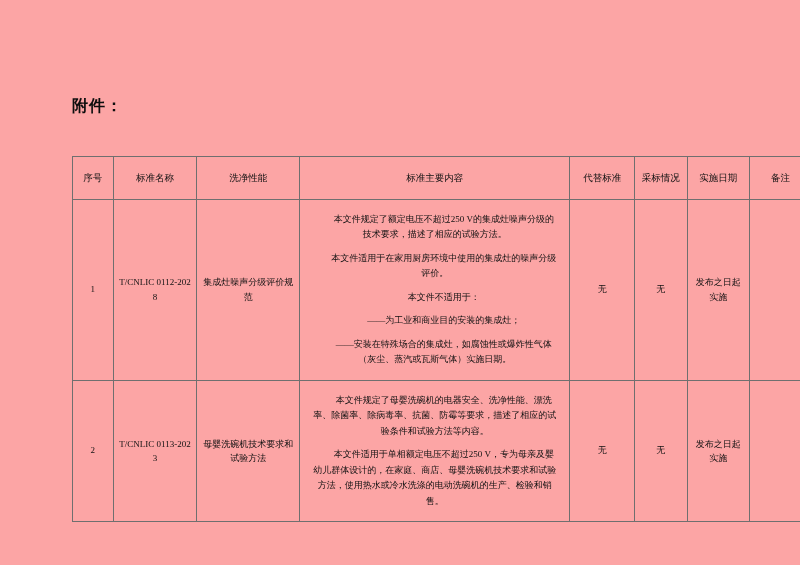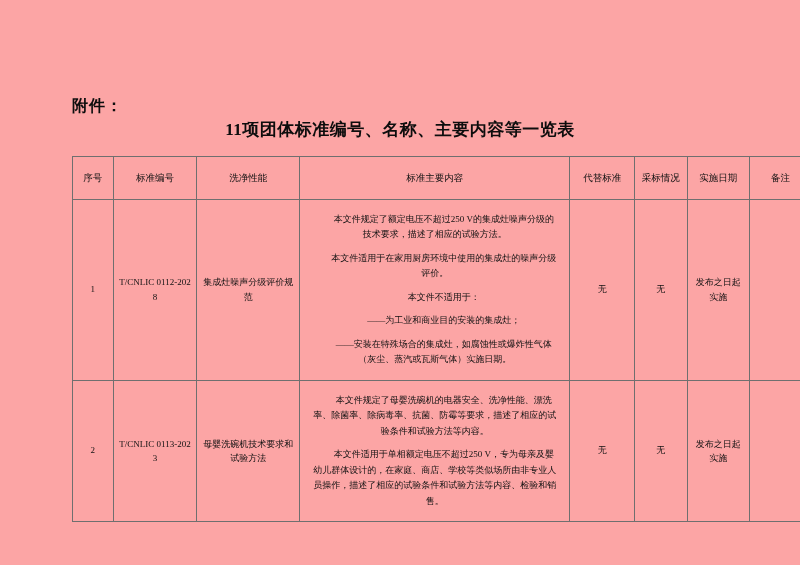--- a/index.html
+++ b/index.html
@@ -97,37 +97,36 @@
     line-height: 1.35;
   }
 </style>
 </head>
 <body>
 
 <div class="page">
 
   <div class="attachment-label">附件：</div>
 
-  <div class="doc-title">11项团体标准编号、名称、主要内容等一览表</div>
 
   <table class="std-table">
     <colgroup>
       <col class="col-seq">
       <col class="col-code">
       <col class="col-name">
       <col class="col-content">
       <col class="col-replace">
       <col class="col-adopt">
       <col class="col-date">
       <col class="col-remark">
     </colgroup>
     <thead>
       <tr>
         <th>序号</th>
-        <th>标准编号</th>
+        <th>标准名称</th>
         <th>洗净性能</th>
         <th>标准主要内容</th>
         <th>代替标准</th>
         <th class="thead-two-line">采标情况</th>
         <th class="thead-two-line">实施日期</th>
         <th>备注</th>
       </tr>
     </thead>
     <tbody>
       <tr class="row-1">
@@ -145,21 +144,21 @@
         <td>无</td>
         <td class="cell-multiline">发布之日起实施</td>
         <td></td>
       </tr>
       <tr class="row-2">
         <td>2</td>
         <td class="cell-multiline">T/CNLIC 0113-2023</td>
         <td class="cell-multiline">母婴洗碗机技术要求和试验方法</td>
         <td class="content-cell">
           <p>本文件规定了母婴洗碗机的电器安全、洗净性能、漂洗率、除菌率、除病毒率、抗菌、防霉等要求，描述了相应的试验条件和试验方法等内容。</p>
-          <p>本文件适用于单相额定电压不超过250 V，专为母亲及婴幼儿群体设计的，在家庭、商店、学校等类似场所由非专业人员操作，描述了相应的试验条件和试验方法等内容、检验和销售。</p>
+          <p>本文件适用于单相额定电压不超过250 V，专为母亲及婴幼儿群体设计的，在家庭、商店、母婴洗碗机技术要求和试验方法，使用热水或冷水洗涤的电动洗碗机的生产、检验和销售。</p>
         </td>
         <td>无</td>
         <td>无</td>
         <td class="cell-multiline">发布之日起实施</td>
         <td></td>
       </tr>
     </tbody>
   </table>
 
 </div>

